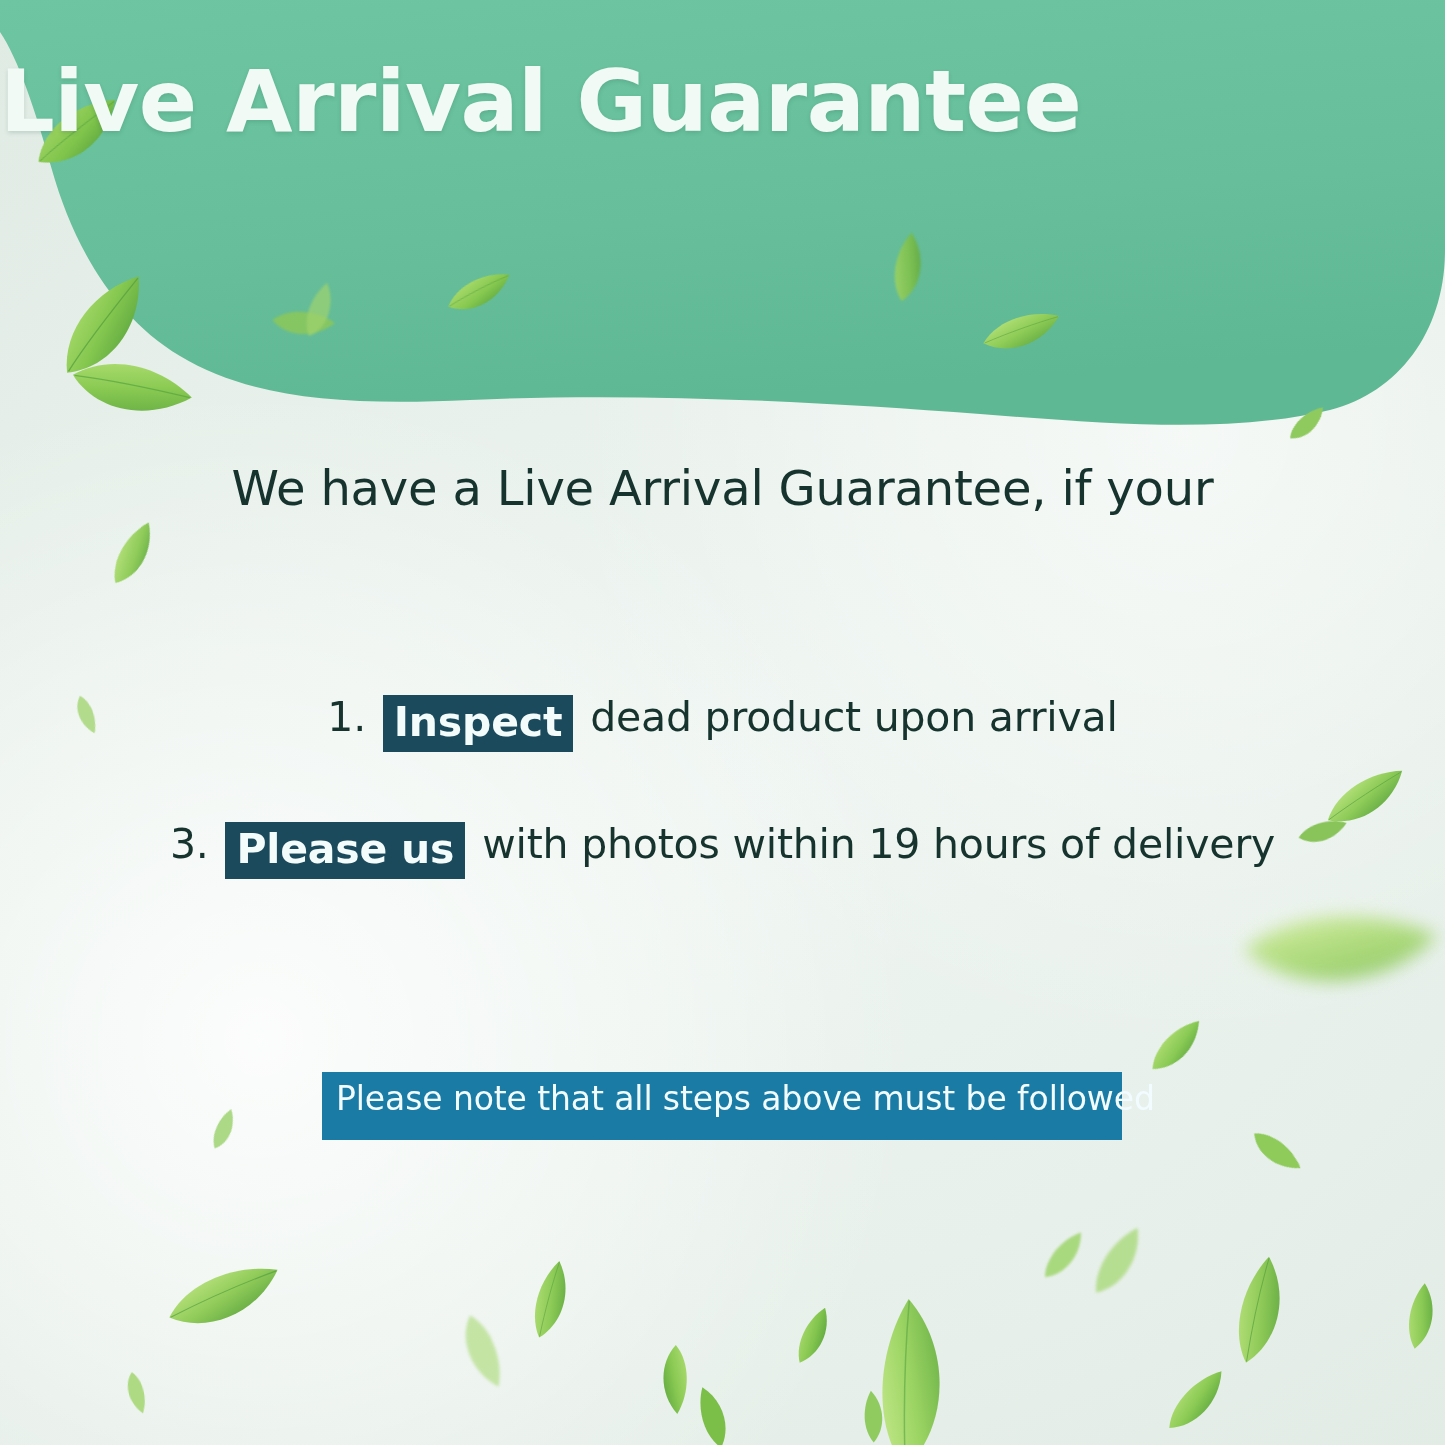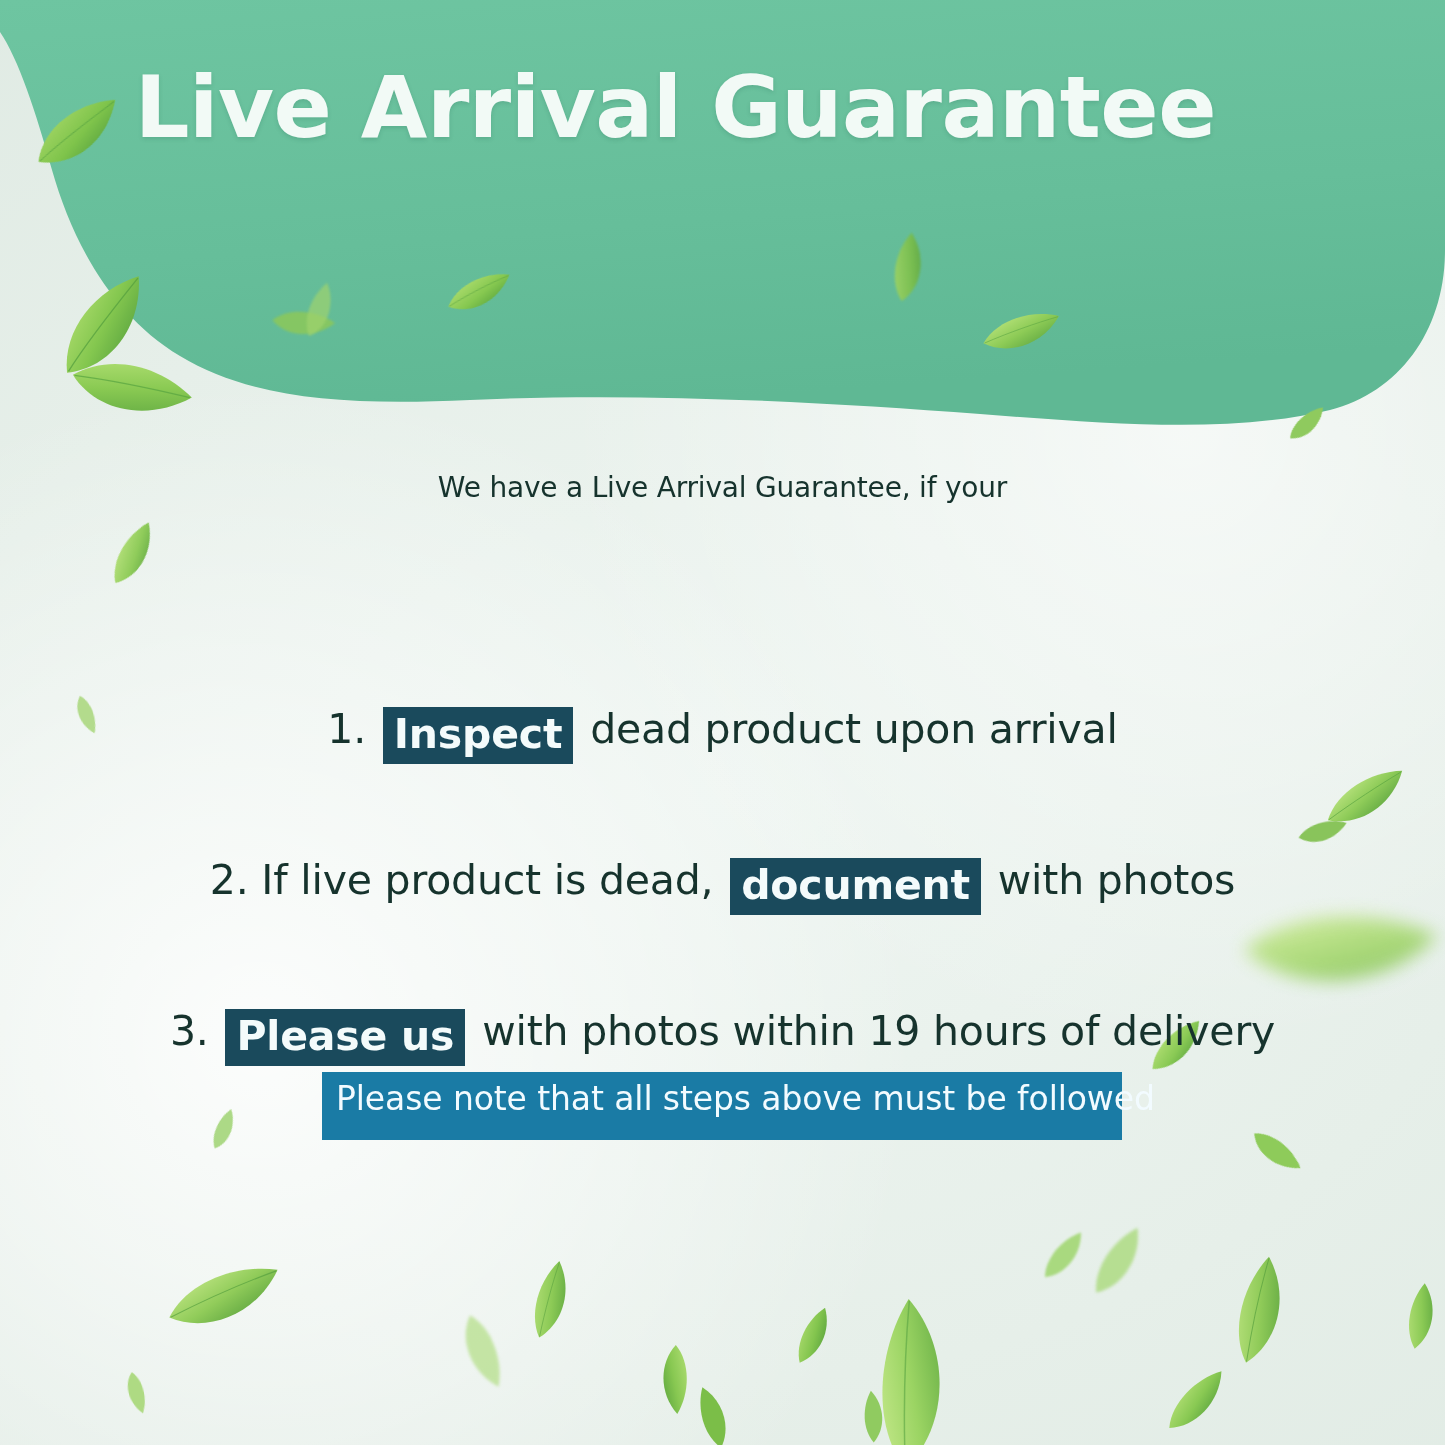--- a/index.html
+++ b/index.html
@@ -33,42 +33,42 @@
     top: 0;
     width: 1445px;
     height: 430px;
   }
   .header-blob svg { display: block; }
 
   
   .title {
     position: absolute;
     left: 0;
-    top: 62px;
+    top: 56px;
     width: 1216px;
-    text-align: right;
+    text-align: left;
     color: #f2faf6;
     font-family: "DejaVu Sans", sans-serif;
     font-weight: bold;
     font-size: 86px;
     letter-spacing: -0.5px;
     line-height: 1.05;
     text-shadow: 0 2px 4px rgba(30,90,70,0.18);
   }
 
   
   .intro {
     position: absolute;
     left: 0;
     top: 460px;
     width: 1445px;
     text-align: center;
     color: #16332d;
     font-family: "DejaVu Sans", sans-serif;
-    font-size: 28px;
+    font-size: 48px;
     line-height: 56px;
     letter-spacing: -0.2px;
   }
   .intro .ln { display: block; }
 
   
   .steps {
     position: absolute;
     left: 0;
     top: 686px;
@@ -86,21 +86,21 @@
   }
   .step-1 { margin-bottom: 62px; }
   .step-2 { margin-bottom: 62px; }
   .step-num { }
   .hl {
     display: inline-block;
     background: #1a4a5c;
     color: #f4fbfb;
     font-weight: bold;
     padding: 2px 11px 5px 11px;
-    margin: 16px 4px;
+    margin: 4px 4px;
     line-height: 50px;
     vertical-align: baseline;
     position: relative;
     top: 5px;
   }
 
   
   .note {
     position: absolute;
     left: 322px;
@@ -493,26 +493,20 @@
   </div>
 
   <div class="steps">
 
     <div class="step step-1">
       <span class="step-num">1.</span>
       <span class="hl">Inspect</span>
       <span>dead product upon arrival</span>
     </div>
 
-    <div class="step step-2">
-      <span class="step-num">2.</span>
-      <span>If live product is dead,</span>
-      <span class="hl">document</span>
-      <span>with photos</span>
-    </div>
 
     <div class="step step-3">
       <span class="step-num">3.</span>
       <span class="hl">Please us</span>
       <span>with photos within 19 hours of delivery</span>
     </div>
 
   </div>
 
   <div class="note note-1">Please note that all steps above must be followed</div>

